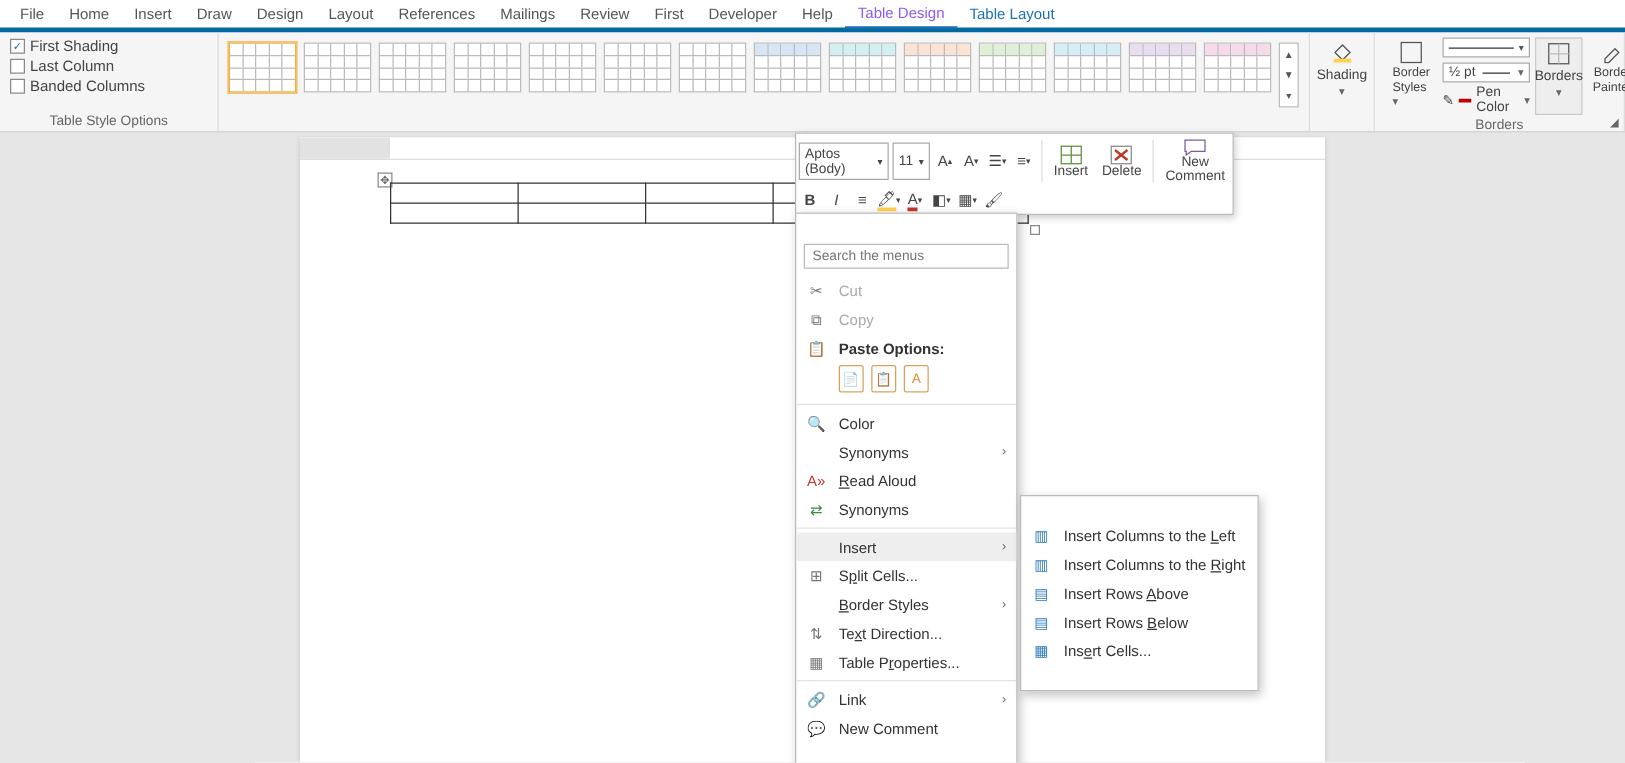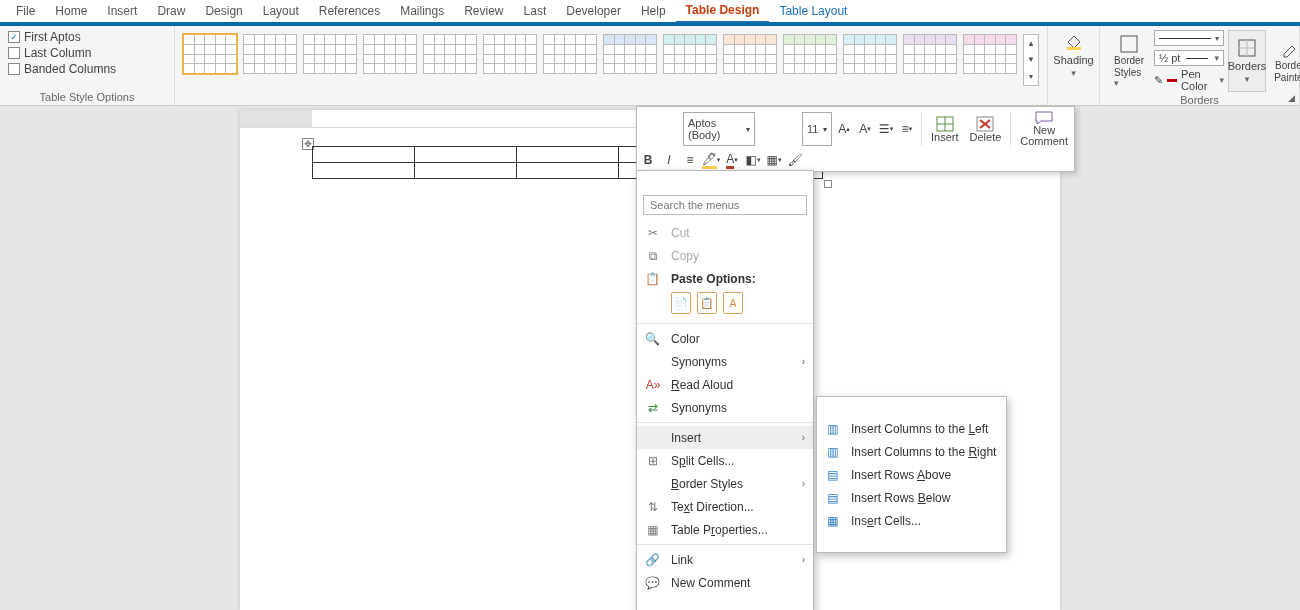--- a/index.html
+++ b/index.html
@@ -1,21 +1,21 @@
 <!DOCTYPE html>
 <html><head>
 <meta charset="utf-8">
 <style>
 * { margin: 0; padding: 0; box-sizing: border-box; font-family: "Segoe UI", Tahoma, sans-serif; }
 body { background: #e6e6e6; width: 1300px; height: 610px; overflow: hidden; position: relative; font-size: 12px; color: #444; }
 
 
 .tabs{background:#fff;height:26px;display:flex;align-items:center;padding:0 6px;border-bottom:4px solid #0369a1;}
 .tab{padding:4px 10px;cursor:pointer;color:#555;}
-.tab.active{color:#c2410c;border-bottom:2px solid #1a6fb5;font-weight:700;}
+.tab.active{color:#8b5cf6;border-bottom:2px solid #1a6fb5;font-weight:400;}
 .tab.blue{color:#1a6fb5;}
 
 
 .ribbon{background:#f5f5f5;height:80px;display:flex;border-bottom:1px solid #ccc;}
 .group{border-right:1px solid #ddd;padding:4px 8px 2px 8px;display:flex;flex-direction:column;justify-content:space-between;}
 .group-label{font-size:11px;color:#666;text-align:center;padding-top:2px;}
 .opts{display:flex;flex-direction:column;gap:2px;}
 .opt-col{display:flex;gap:18px;}
 .chk{display:flex;align-items:center;gap:4px;font-size:12px;color:#444;}
 .chk .box{width:12px;height:12px;border:1px solid #888;display:inline-flex;align-items:center;justify-content:center;font-size:9px;color:#1a6fb5;background:#fff;}
@@ -32,21 +32,21 @@
 .swatch.tint-blue .sw-row:first-child .sw-cell{background:#d7e5f4;}
 .swatch.tint-teal .sw-row:first-child .sw-cell{background:#d4efef;}
 .swatch.tint-orange .sw-row:first-child .sw-cell{background:#fbe3d5;}
 .swatch.tint-green .sw-row:first-child .sw-cell{background:#e0f0d8;}
 .swatch.tint-cyan .sw-row:first-child .sw-cell{background:#d6eef5;}
 .swatch.tint-purple .sw-row:first-child .sw-cell{background:#e9def0;}
 .swatch.tint-pink .sw-row:first-child .sw-cell{background:#f5dbe9;}
 .gallery-more{width:16px;height:52px;border:1px solid #bbb;display:flex;flex-direction:column;align-items:center;justify-content:space-around;background:#fff;font-size:8px;color:#555;}
 
 
-.vbtn{display:flex;flex-direction:column;align-items:center;justify-content:center;gap:2px;padding:2px 6px;font-size:11px;color:#444;}
+.vbtn{display:flex;flex-direction:column;align-items:center;gap:2px;padding:2px 6px;font-size:11px;color:#444;}
 .vbtn .ico{width:20px;height:20px;display:flex;align-items:center;justify-content:center;}
 .smalldrop{font-size:9px;color:#666;}
 .linebox{width:70px;height:16px;border:1px solid #aaa;background:#fff;margin-bottom:4px;display:flex;align-items:center;justify-content:flex-end;padding-right:4px;font-size:8px;color:#555;}
 .widthbox{width:70px;height:16px;border:1px solid #aaa;background:#fff;display:flex;align-items:center;font-size:11px;padding:0 4px;justify-content:space-between;}
 .pencolor{display:flex;align-items:center;gap:4px;font-size:11px;margin-top:2px;}
 .pencolor .sw{width:14px;height:3px;background:#c00000;display:inline-block;}
 
 .groupB{flex:1;position:relative;}
 .dl{position:absolute;right:4px;bottom:2px;font-size:9px;color:#666;}
 
@@ -58,21 +58,21 @@
 .ruler{height:18px;background:#fff;border-bottom:1px solid #ddd;font-size:9px;color:#888;display:flex;align-items:flex-end;position:relative;}
 .ruler .dark{position:absolute;left:0;top:0;bottom:0;width:72px;background:#e2e2e2;}
 .tbl{position:absolute;top:36px;left:72px;border-collapse:collapse;}
 .tbl td{border:1px solid #333;width:102px;height:16px;}
 .movehandle{position:absolute;top:28px;left:62px;width:12px;height:12px;border:1px solid #888;background:#fff;display:flex;align-items:center;justify-content:center;font-size:9px;color:#666;}
 .reshandle{position:absolute;top:70px;left:584px;width:8px;height:8px;border:1px solid #888;background:#fff;}
 
 
 .mini{position:absolute;top:106px;left:636px;background:#fff;border:1px solid #bbb;box-shadow:2px 2px 6px rgba(0,0,0,.2);padding:2px;display:flex;flex-direction:column;gap:2px;z-index:50;}
 .mini-row{display:flex;align-items:center;gap:3px;}
-.mini .sel{border:1px solid #aaa;background:#fff;height:18px;font-size:11px;display:flex;align-items:center;padding:16px 4px;margin-left:44px;}
+.mini .sel{border:1px solid #aaa;background:#fff;height:30px;font-size:11px;display:flex;align-items:center;padding:0 4px;}
 .mini .btn{width:18px;height:18px;display:flex;align-items:center;justify-content:center;font-size:12px;color:#444;border:1px solid transparent;}
 .mini .lbl{font-size:11px;}
 .mini .vgroup{display:flex;flex-direction:column;align-items:center;line-height:11px;font-size:10px;padding:2px 4px;}
 
 
 .menu{position:absolute;background:#fff;border:1px solid #bbb;box-shadow:2px 3px 8px rgba(0,0,0,.25);padding:20px 0;z-index:60;min-width:178px;}
 .menu .search{margin:4px 6px 6px 6px;}
 .menu .search input{width:100%;height:20px;border:1px solid #bbb;padding:0 6px;font-size:11px;color:#888;}
 .menu-item{display:flex;align-items:center;height:23px;padding:0 10px 0 8px;gap:10px;font-size:12px;color:#333;position:relative;}
 .menu-item.disabled{color:#aaa;}
@@ -96,35 +96,35 @@
 <div class="tabs">
   <div class="tab">File</div>
   <div class="tab">Home</div>
   <div class="tab">Insert</div>
   <div class="tab">Draw</div>
   <div class="tab">Design</div>
   <div class="tab">Layout</div>
   <div class="tab">References</div>
   <div class="tab">Mailings</div>
   <div class="tab">Review</div>
-  <div class="tab">Last</div>
+  <div class="tab">First</div>
   <div class="tab">Developer</div>
   <div class="tab">Help</div>
   <div class="tab active">Table Design</div>
   <div class="tab blue">Table Layout</div>
 </div>
 
 <div class="ribbon">
 
   <div class="group" style="width:190px;">
     <div class="opt-col">
       <div class="opts">
         <label class="chk">
             <span class="box checked"></span>
-            <span>First Aptos</span>
+            <span>First Shading</span>
           </label>
         <label class="chk">
             <span class="box"></span>
             <span>Last Column</span>
           </label>
         <label class="chk">
             <span class="box"></span>
             <span>Banded Columns</span>
           </label>
       </div>

